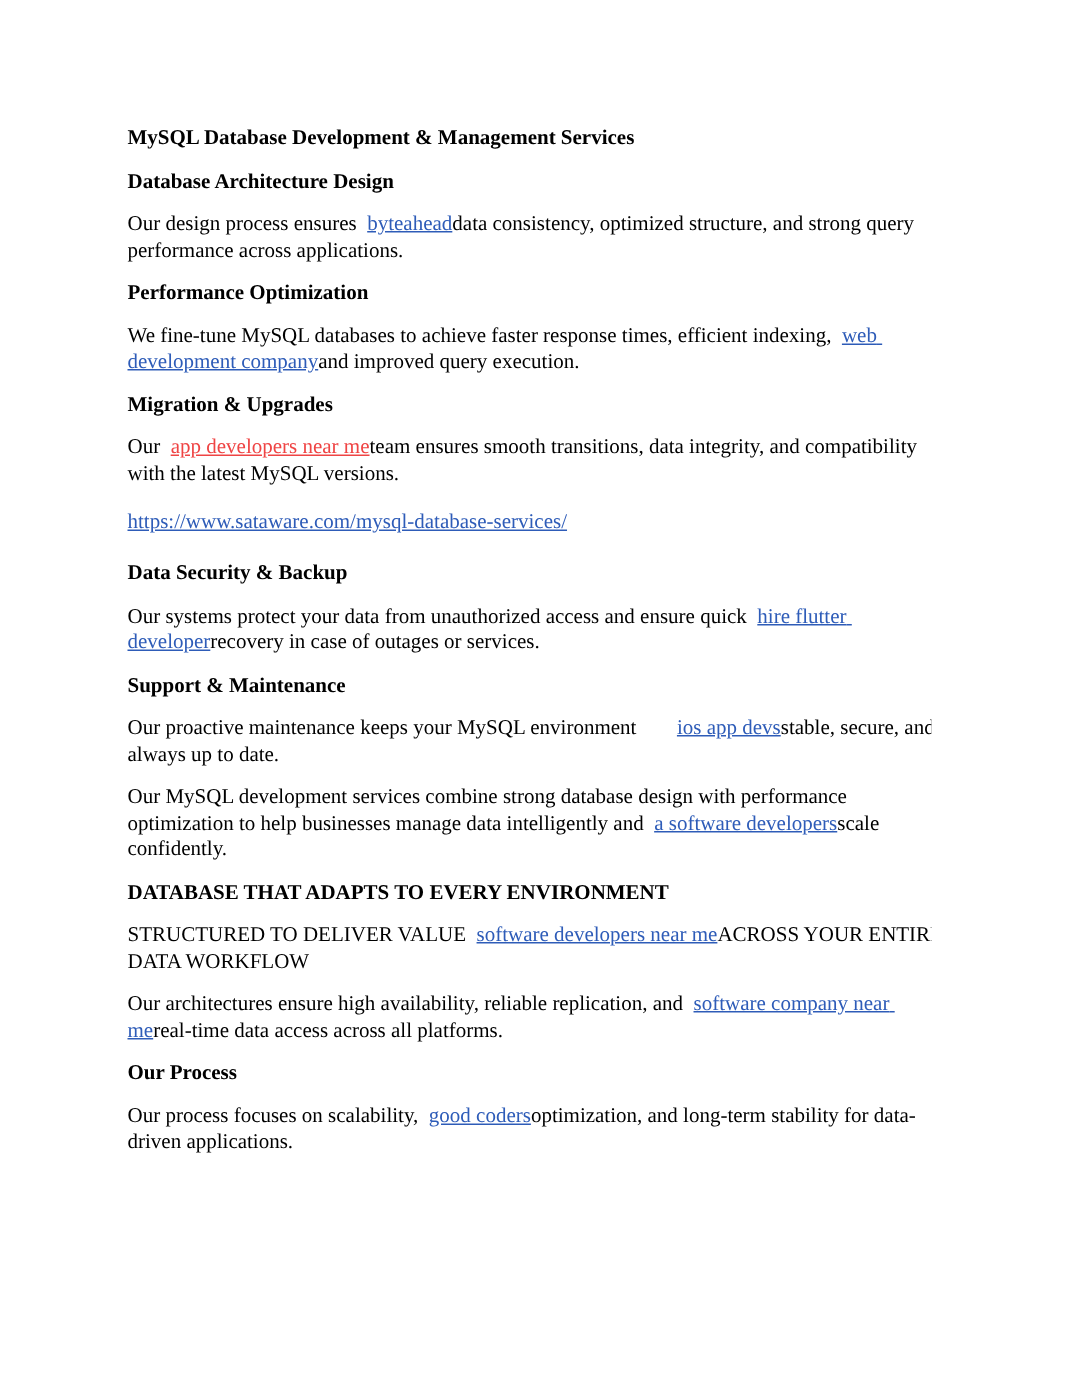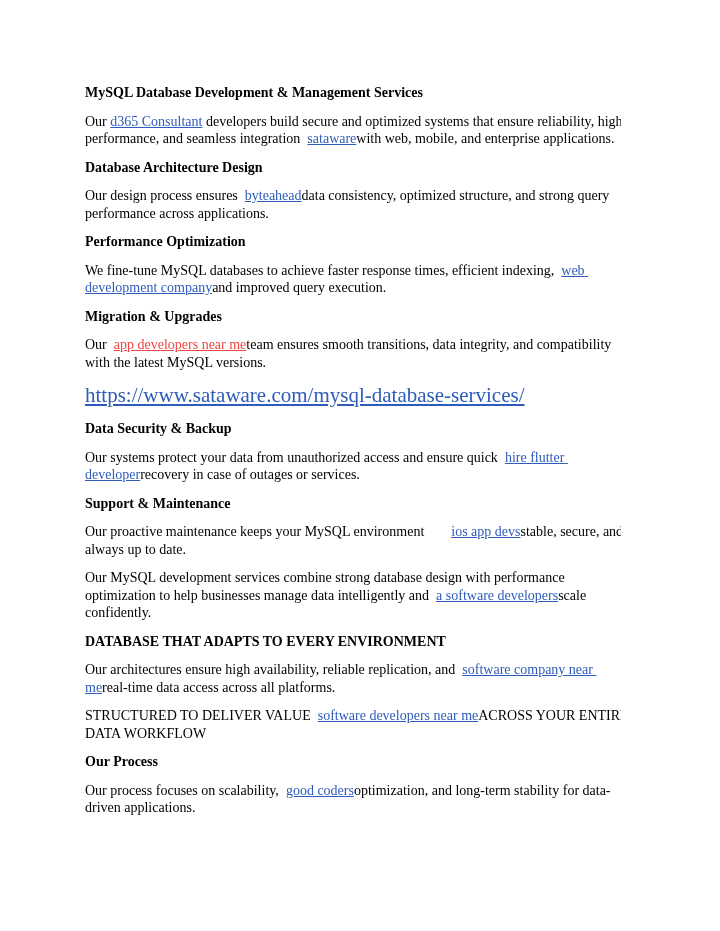--- a/index.html
+++ b/index.html
@@ -20,47 +20,46 @@
     top: 84px;
     width: 552px;
     color: #000000;
     font-size: 14px;
     line-height: 17.5px;
   }
   .doc p { margin: 0 0 11px 0; white-space: pre-wrap; }
   .h  { font-weight: bold; }
   .b  { font-weight: normal; }
   .url {
-    font-size: 21px;
+    font-size: 14px;
     line-height: 26px;
     margin-bottom: 12px !important;
   }
   a.lnk {
     text-decoration: underline;
     cursor: pointer;
   }
 </style>
 </head>
 <body>
 
 <div class="page">
   <div class="doc">
       <p class="h">MySQL Database Development &amp; Management Services</p>
-      <p class="b"><span>Our </span><a class="lnk" style="color: rgb(46, 92, 184);">d365 Consultant</a><span> developers build secure and optimized systems that ensure reliability, high performance, and seamless integration  </span><a class="lnk" style="color: rgb(46, 92, 184);">sataware</a><span>with web, mobile, and enterprise applications.</span></p>
       <p class="h">Database Architecture Design</p>
       <p class="b"><span>Our design process ensures  </span><a class="lnk" style="color: rgb(46, 92, 184); font-family: Liberation Serif, serif;">byteahead</a><span>data consistency, optimized structure, and strong query performance across applications.</span></p>
       <p class="h">Performance Optimization</p>
       <p class="b"><span>We fine-tune MySQL databases to achieve faster response times, efficient indexing,  </span><a class="lnk" style="color: rgb(46, 92, 184);">web development company</a><span>and improved query execution.</span></p>
       <p class="h">Migration &amp; Upgrades</p>
       <p class="b"><span>Our  </span><a class="lnk" style="color: #ef4444;">app developers near me</a><span>team ensures smooth transitions, data integrity, and compatibility with the latest MySQL versions.</span></p>
       <p class="url"><a class="lnk" style="color: rgb(46, 92, 184);">https://www.sataware.com/mysql-database-services/</a></p>
       <p class="h">Data Security &amp; Backup</p>
       <p class="b"><span>Our systems protect your data from unauthorized access and ensure quick  </span><a class="lnk" style="color: rgb(46, 92, 184);">hire flutter developer</a><span>recovery in case of outages or services.</span></p>
       <p class="h">Support &amp; Maintenance</p>
       <p class="b"><span>Our proactive maintenance keeps your MySQL environment  </span><a class="lnk" style="color: rgb(46, 92, 184); margin-left: 20px;">ios app devs</a><span>stable, secure, and always up to date.</span></p>
       <p class="b"><span>Our MySQL development services combine strong database design with performance optimization to help businesses manage data intelligently and  </span><a class="lnk" style="color: rgb(46, 92, 184);">a software developers</a><span>scale confidently.</span></p>
       <p class="h">DATABASE THAT ADAPTS TO EVERY ENVIRONMENT</p>
+      <p class="b"><span>STRUCTURED TO DELIVER VALUE  </span><a class="lnk" style="color: rgb(46, 92, 184);">software developers near me</a><span>ACROSS YOUR ENTIRE DATA WORKFLOW</span></p>
       <p class="b"><span>Our architectures ensure high availability, reliable replication, and  </span><a class="lnk" style="color: rgb(46, 92, 184);">software company near me</a><span>real-time data access across all platforms.</span></p>
-      <p class="b"><span>STRUCTURED TO DELIVER VALUE  </span><a class="lnk" style="color: rgb(46, 92, 184);">software developers near me</a><span>ACROSS YOUR ENTIRE DATA WORKFLOW</span></p>
       <p class="h">Our Process</p>
       <p class="b"><span>Our process focuses on scalability,  </span><a class="lnk" style="color: rgb(46, 92, 184);">good coders</a><span>optimization, and long-term stability for data-driven applications.</span></p>
     </div>
 </div>
 
 </body></html>

